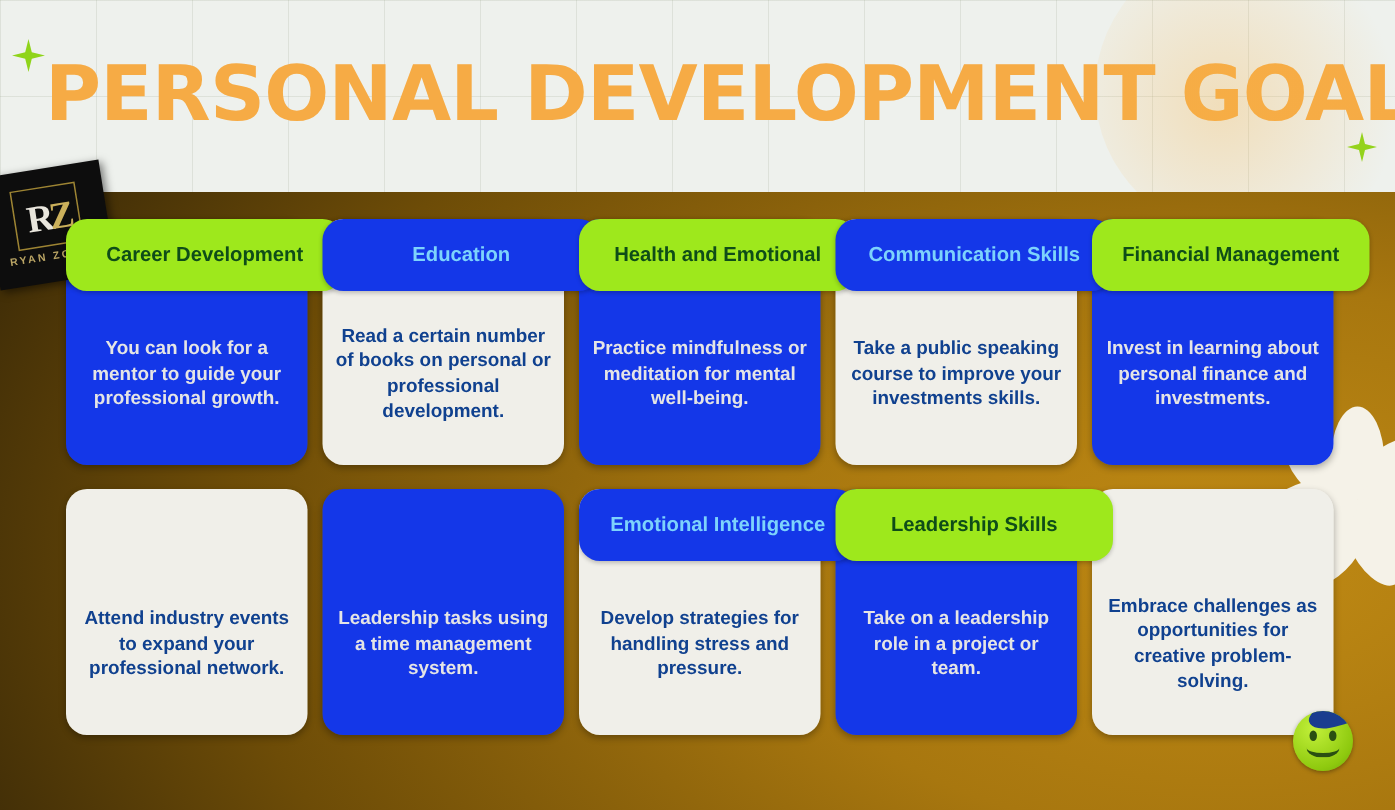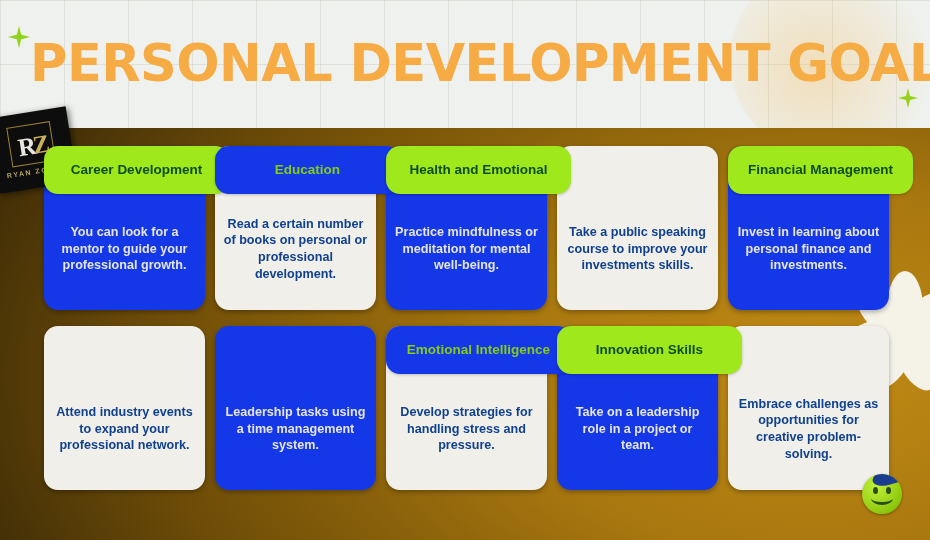--- a/index.html
+++ b/index.html
@@ -146,21 +146,21 @@
   }
 
   
   .card.va .head{ background:#9ee81c; }
   .card.va .head-txt{ color:#0f4d18; }
   .card.va .body{ background:#1437e8; }
   .card.va .body-txt{ color:#e5e5e5; }
 
   
   .card.vb .head{ background:#1437e8; }
-  .card.vb .head-txt{ color:#84cc16; }
+  .card.vb .head-txt{ color:#7dd3fc; }
   .card.vb .body{ background:#f0efe9; }
   .card.vb .body-txt{ color:#10418f; }
 </style>
 </head>
 <body>
 
 <div id="stage">
 
   <div class="header-band">
     <div class="page-title">PERSONAL DEVELOPMENT GOALS</div>
@@ -216,20 +216,23 @@
             <div class="body-txt">Practice mindfulness or meditation for mental well-being.</div>
           </div>
           <div class="head">
             <div class="head-txt">Health and Emotional</div>
           </div>
         </div>
         <div class="card vb">
           <div class="body">
             <div class="body-txt">Take a public speaking course to improve your investments skills.</div>
           </div>
+          <div class="head">
+            <div class="head-txt">Communication Skills</div>
+          </div>
         </div>
         <div class="card va">
           <div class="body">
             <div class="body-txt">Invest in learning about personal finance and investments.</div>
           </div>
           <div class="head">
             <div class="head-txt">Financial Management</div>
           </div>
         </div>
         <div class="card vb">
@@ -248,21 +251,21 @@
           </div>
           <div class="head">
             <div class="head-txt">Emotional Intelligence</div>
           </div>
         </div>
         <div class="card va">
           <div class="body">
             <div class="body-txt">Take on a leadership role in a project or team.</div>
           </div>
           <div class="head">
-            <div class="head-txt">Innovation Skills</div>
+            <div class="head-txt">Leadership Skills</div>
           </div>
         </div>
         <div class="card vb">
           <div class="body">
             <div class="body-txt">Embrace challenges as opportunities for creative problem-solving.</div>
           </div>
         </div>
       </div>
 
   </div>

